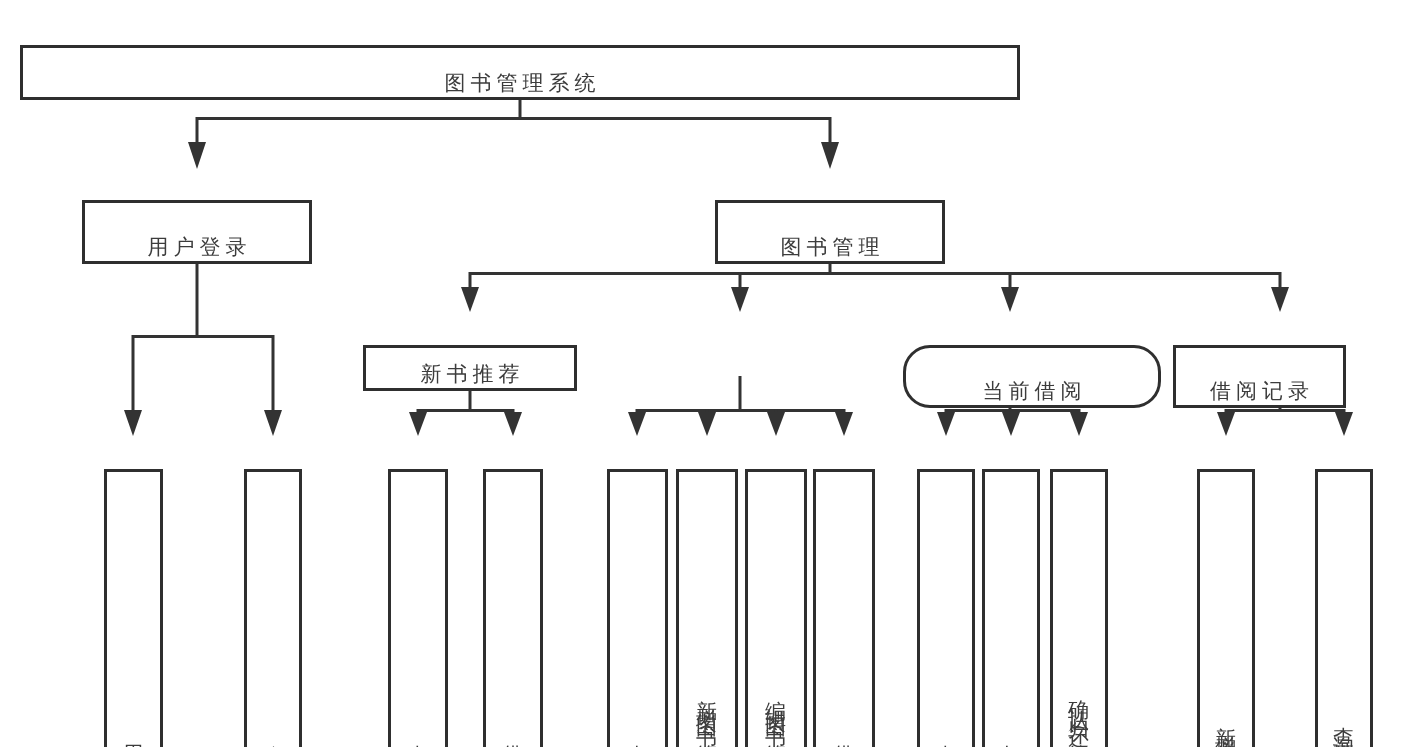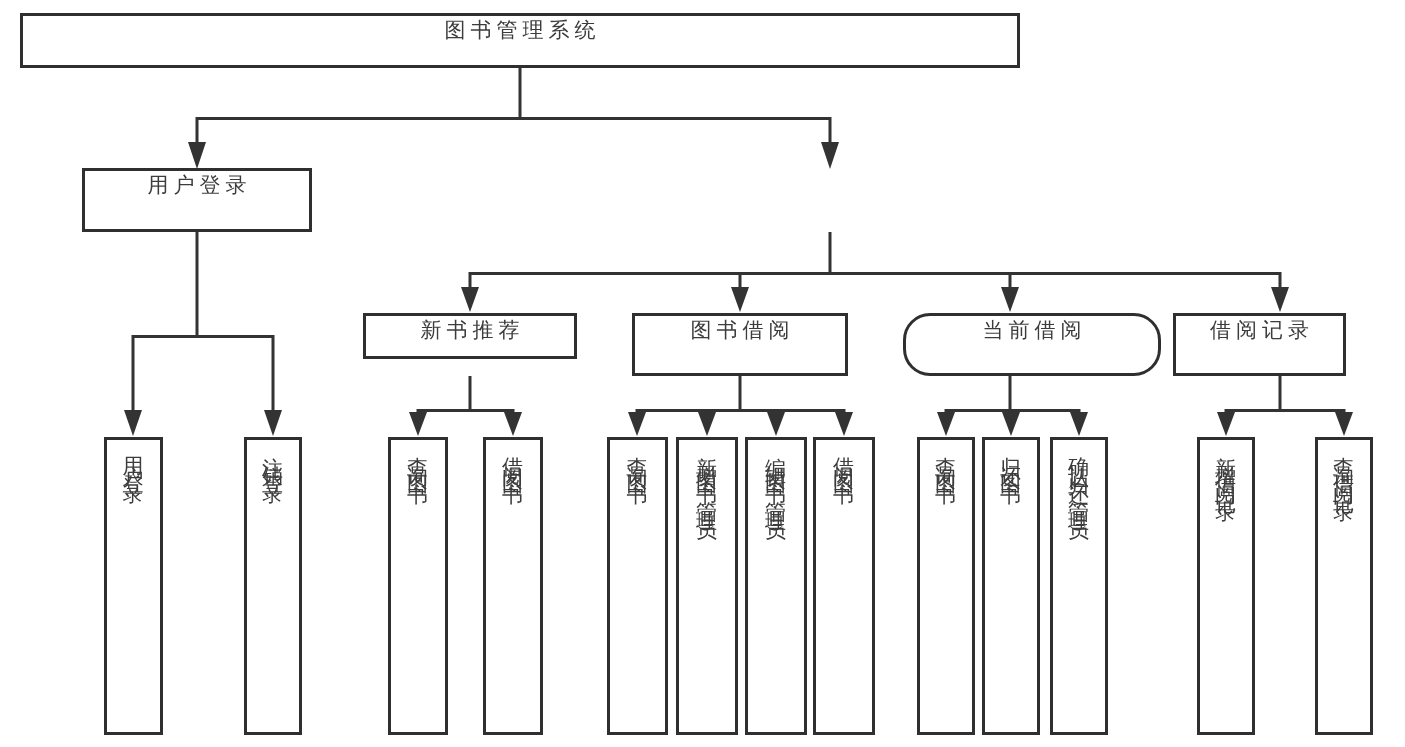--- a/index.html
+++ b/index.html
@@ -16,24 +16,25 @@
     left: 0; top: 0;
     width: 1405px; height: 747px;
     z-index: 1;
   }
   .box {
     position: absolute;
     box-sizing: border-box;
     border: 3px solid #2f2f2f;
     background: #ffffff;
     display: flex;
-    align-items: flex-start;
+    align-items: flex-end;
     justify-content: center;
     z-index: 2;
     color: #3c3c3c;
+    margin-top: 32px;
   }
   .hbox span {
     font-size: 21px;
     letter-spacing: 5px;
     padding-left: 5px; 
     white-space: nowrap;
     color: #3c3c3c;
   }
   .vbox span {
     writing-mode: vertical-rl;
@@ -119,26 +120,26 @@
     </g>
   </svg>
 
   <div class="box hbox" style="left:20px; top:13px; width:1000px; height:55px;">
     <span>图书管理系统</span>
   </div>
 
   <div class="box hbox" style="left:82px; top:168px; width:230px; height:64px;">
     <span>用户登录</span>
   </div>
+  <div class="box hbox" style="left:715px; top:168px; width:230px; height:64px;">
+    <span>图书管理</span>
+  </div>
 
   <div class="box hbox" style="left:363px; top:313px; width:214px; height:46px;">
     <span>新书推荐</span>
-  </div>
-  <div class="box hbox" style="left:632px; top:313px; width:216px; height:63px;">
-    <span>图书借阅</span>
   </div>
   <div class="box hbox" style="left:903px; top:313px; width:258px; height:63px;border-radius:27px;">
     <span>当前借阅</span>
   </div>
   <div class="box hbox" style="left:1173px; top:313px; width:173px; height:63px;">
     <span>借阅记录</span>
   </div>
 
   <div class="box vbox" style="left:104px; top:437px; width:59px; height:298px;">
     <span>用户登录</span>

